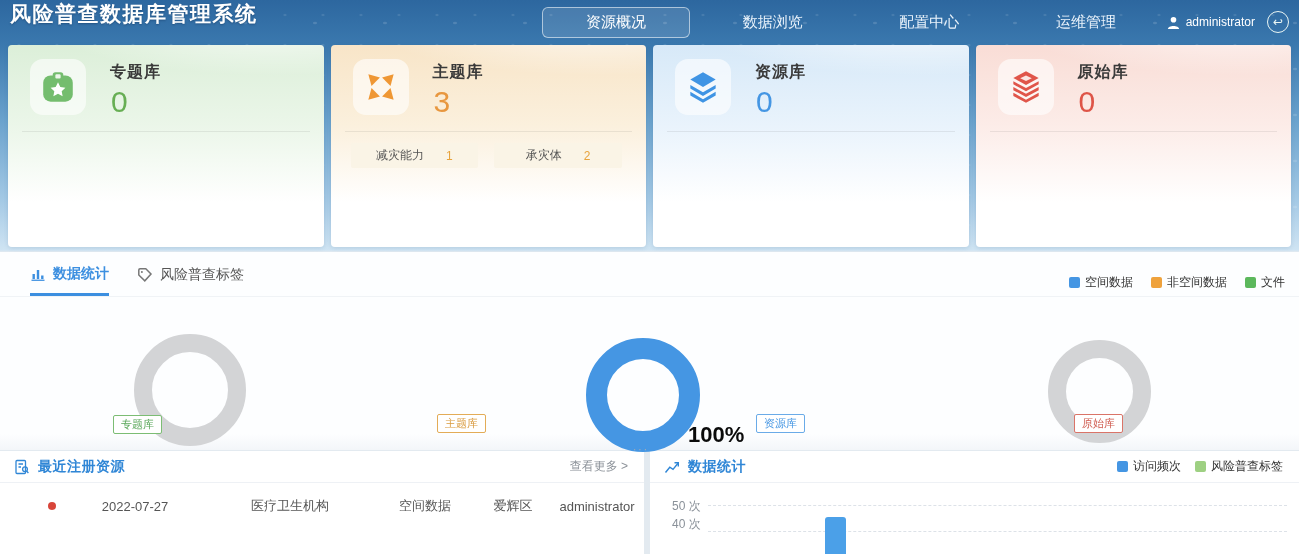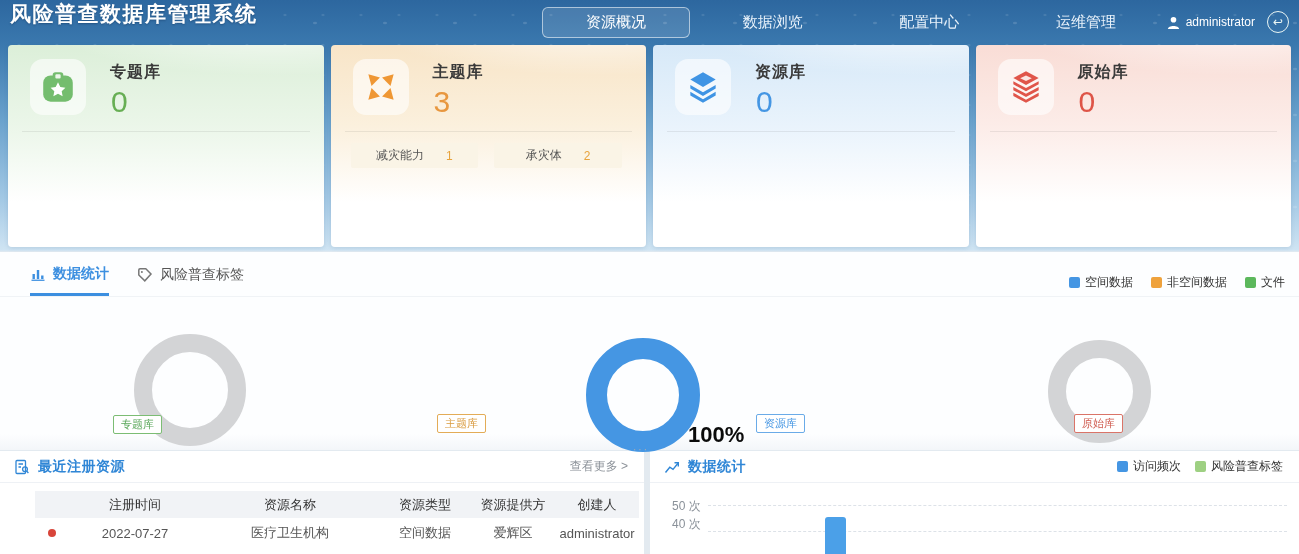--- a/index.html
+++ b/index.html
@@ -245,28 +245,20 @@
           <rect x="2" y="1.5" width="9.5" height="13" rx="1"></rect>
           <path d="M4.5 5 h4.5 M4.5 8 h2.5"></path>
           <circle cx="11" cy="10.3" r="2.4"></circle>
           <path d="M12.8 12.2 L14.4 14"></path>
         </svg>
       </span>
       <span class="panel-title">最近注册资源</span>
       <span class="more-link">查看更多 &gt;</span>
     </div>
     <div class="tbl">
-      <div class="tbl-head">
-        <div class="c0"></div>
-        <div class="c1">注册时间</div>
-        <div class="c2">资源名称</div>
-        <div class="c3">资源类型</div>
-        <div class="c4">资源提供方</div>
-        <div class="c5">创建人</div>
-      </div>
       <div class="tbl-row">
         <div class="c0">
             <span class="red-dot"></span>
           </div>
         <div class="c1">2022-07-27</div>
         <div class="c2">医疗卫生机构</div>
         <div class="c3">空间数据</div>
         <div class="c4">爱辉区</div>
         <div class="c5">administrator</div>
       </div>

